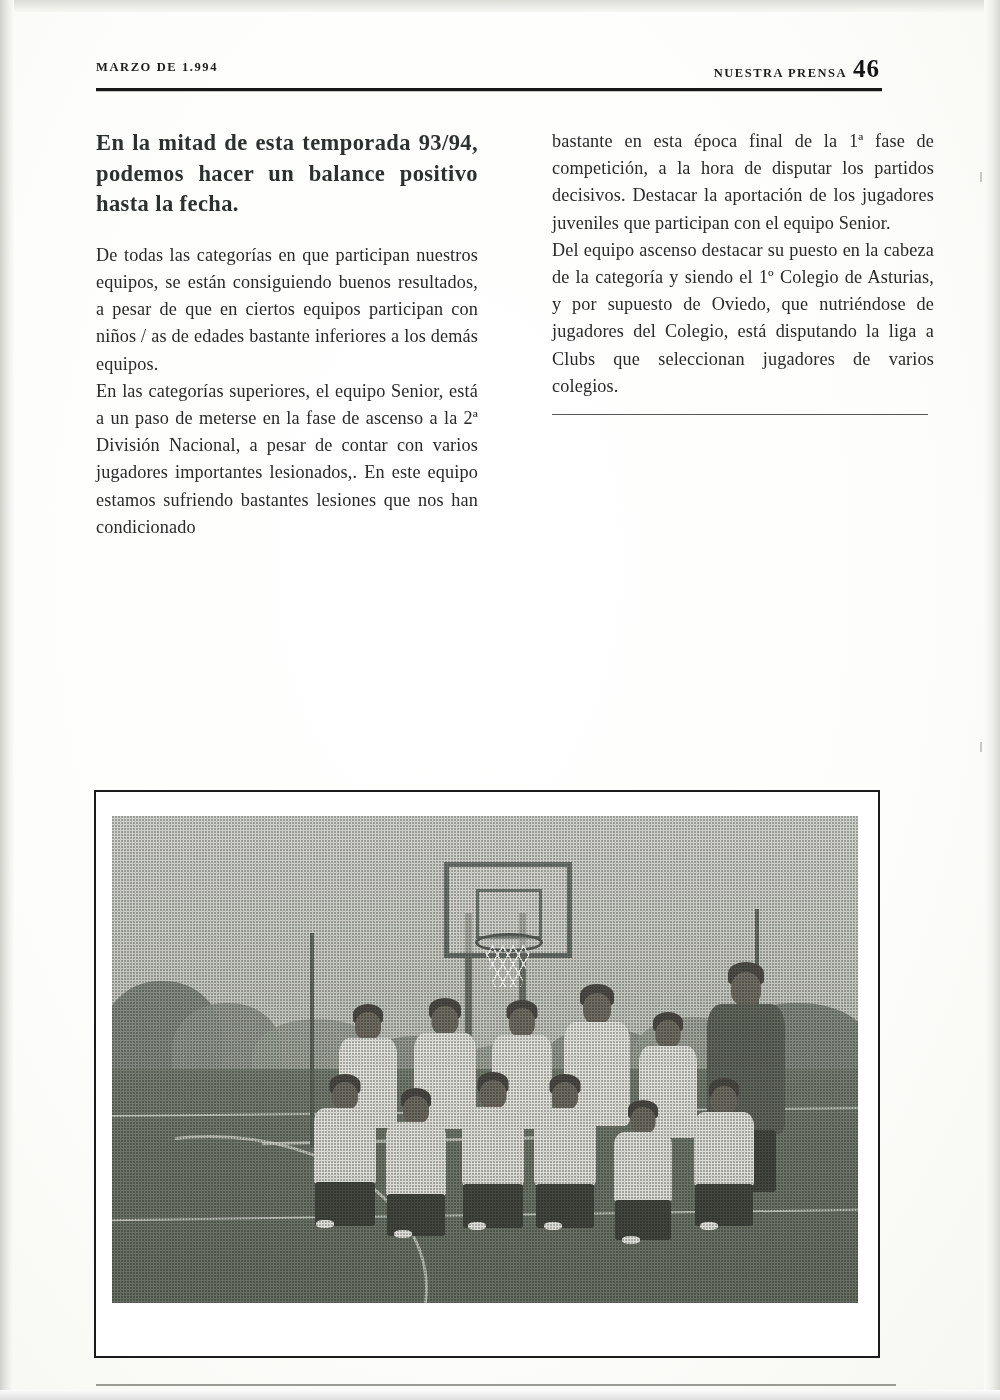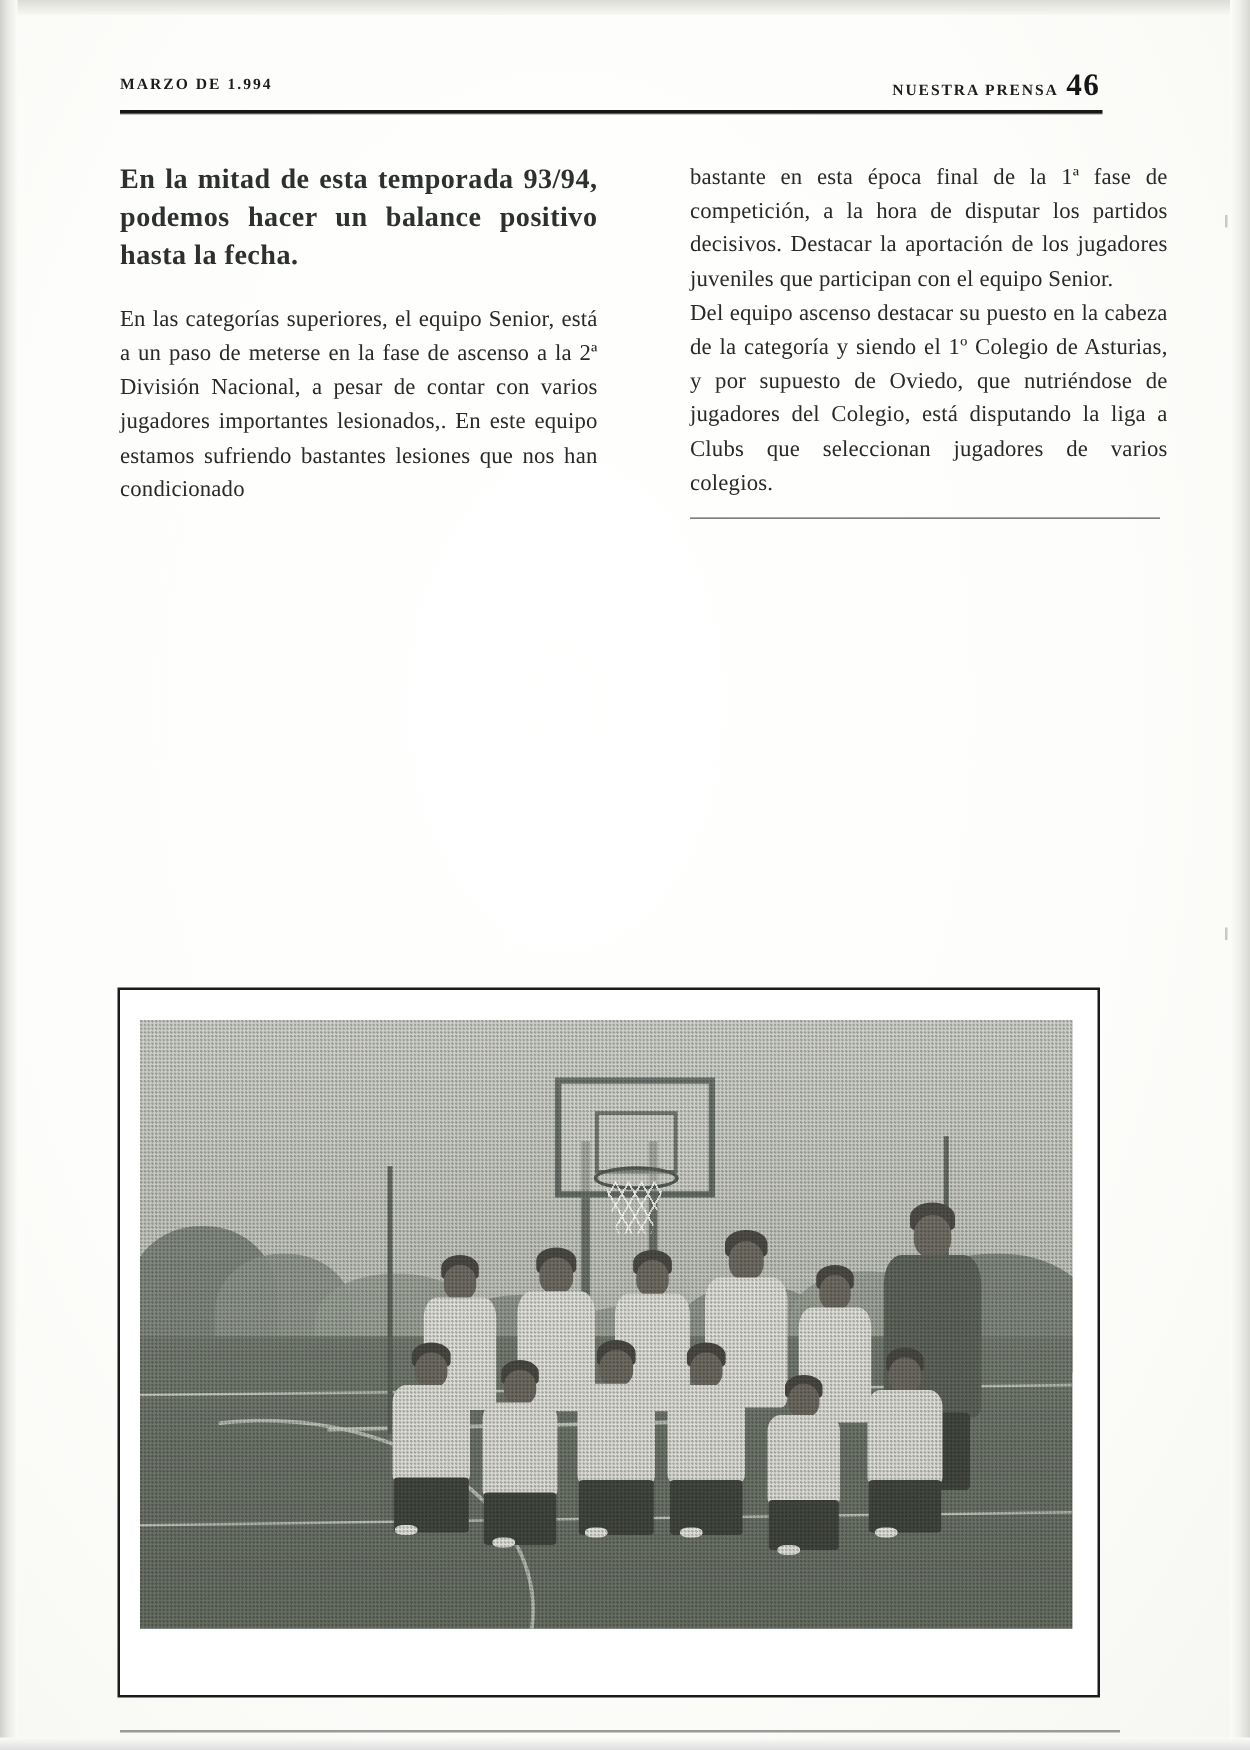--- a/index.html
+++ b/index.html
@@ -362,20 +362,21 @@
     <div class="runhead-right">
       <span class="runhead-title">NUESTRA PRENSA</span>
       <span class="runhead-pageno">46</span>
     </div>
   </div>
   <div class="head-rule"></div>
   <div class="head-rule-fade"></div>
 
   <div class="col col-left">
     <div class="subhead">En la mitad de esta temporada 93/94, podemos hacer un balance positivo hasta la fecha.</div>
+    <p class="body">De todas las categorías en que participan nuestros equipos, se están consiguiendo buenos resultados, a pesar de que en ciertos equipos participan con niños / as de edades bastante inferiores a los demás equipos.</p>
     <p class="body">En las categorías superiores, el equipo Senior, está a un paso de meterse en la fase de ascenso a la 2ª División Nacional, a pesar de contar con varios jugadores importantes lesionados,. En este equipo estamos sufriendo bastantes lesiones que nos han condicionado</p>
   </div>
 
   <div class="col col-right">
     <p class="body">bastante en esta época final de la 1ª fase de competición, a la hora de disputar los partidos decisivos. Destacar la aportación de los jugadores juveniles que participan con el equipo Senior.</p>
     <p class="body">Del equipo ascenso destacar su puesto en la cabeza de la categoría y siendo el 1º Colegio de Asturias, y por supuesto de Oviedo, que nutriéndose de jugadores del Colegio, está disputando la liga a Clubs que seleccionan jugadores de varios colegios.</p>
     <div class="cap-rule"></div>
   </div>
 
   <div class="photo-frame">

